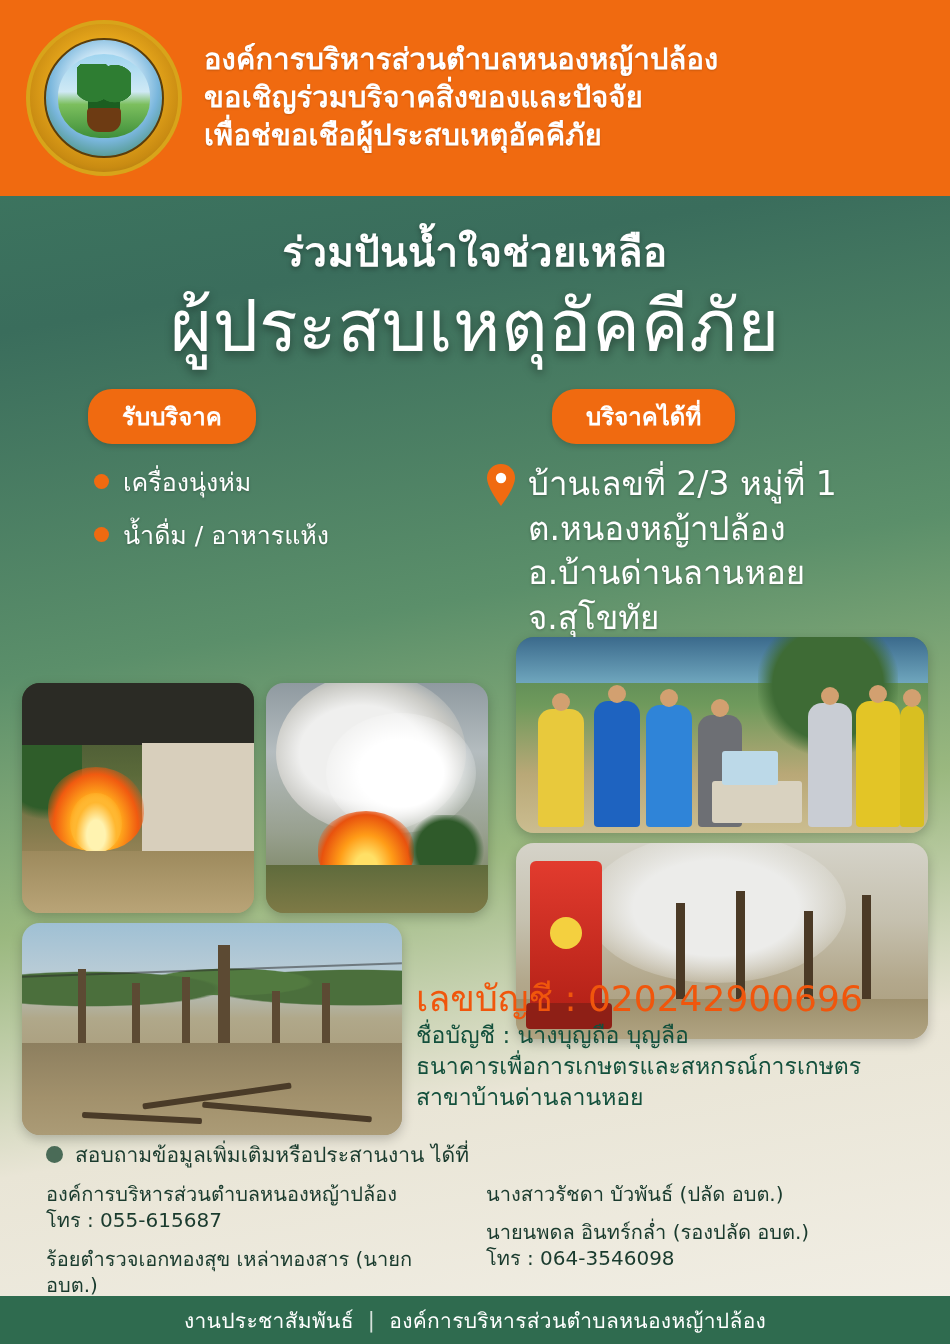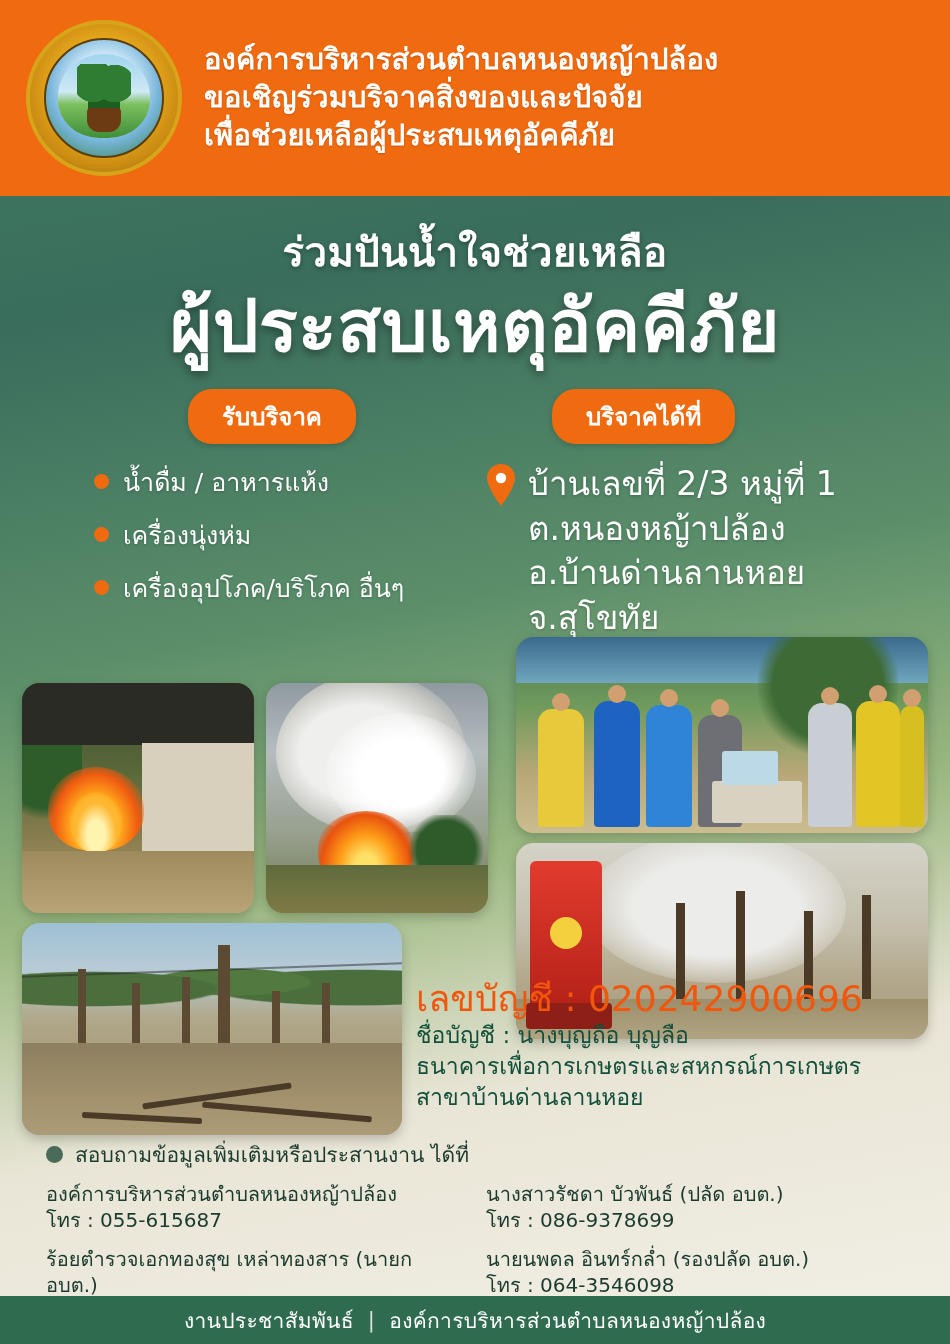--- a/index.html
+++ b/index.html
@@ -89,35 +89,35 @@
     color: #ffffff;
   }
   .headline-sub {
     font-size: 40px;
     font-weight: bold;
     text-shadow: 0 2px 5px rgba(0,0,0,.35);
     letter-spacing: .5px;
   }
   .headline-main {
     font-size: 72px;
-    font-weight: bold;
+    font-weight: normal;
     line-height: 1.12;
     margin-top: 2px;
     text-shadow: 0 4px 10px rgba(0,0,0,.40);
     letter-spacing: .5px;
   }
 
   
   .two-cols {
     display: flex;
     margin-top: 22px;
     padding: 0 36px;
     color: #ffffff;
   }
-  .col-left { width: 420px; padding-left: 52px; text-align: center; }
+  .col-left { width: 420px; padding-left: 52px; }
   .col-right { flex: 1; padding-left: 30px; }
   .pill {
     display: inline-block;
     background: #f06a10;
     color: #ffffff;
     font-size: 24px;
     font-weight: bold;
     border-radius: 24px;
     padding: 8px 34px;
     box-shadow: 0 2px 6px rgba(0,0,0,.18);
@@ -294,45 +294,41 @@
 
   <div class="header">
     <div class="logo">
       <div class="inner-scene"></div>
       <div class="leafy"></div>
       <div class="pot"></div>
     </div>
     <div class="header-text">
       <div>องค์การบริหารส่วนตำบลหนองหญ้าปล้อง</div>
       <div>ขอเชิญร่วมบริจาคสิ่งของและปัจจัย</div>
-      <div>เพื่อช่วยเหลือผู้ประสบเหตุอัคคีภัย</div>
+      <div>เพื่อช่ขอเชือผู้ประสบเหตุอัคคีภัย</div>
     </div>
   </div>
 
   <div class="headline-wrap">
     <div class="headline-sub">ร่วมปันน้ำใจช่วยเหลือ</div>
     <div class="headline-main">ผู้ประสบเหตุอัคคีภัย</div>
   </div>
 
   <div class="two-cols">
 
     <div class="col-left">
       <div class="pill">รับบริจาค</div>
       <ul class="donate-list">
-        <li>
-          <span class="bullet"></span>
-          <span>น้ำดื่ม / อาหารแห้ง</span>
-        </li>
         <li>
           <span class="bullet"></span>
           <span>เครื่องนุ่งห่ม</span>
         </li>
         <li>
           <span class="bullet"></span>
-          <span>เครื่องอุปโภค/บริโภค อื่นๆ</span>
+          <span>น้ำดื่ม / อาหารแห้ง</span>
         </li>
       </ul>
     </div>
 
     <div class="col-right">
       <div class="pill-right-wrap">
         <div class="pill">บริจาคได้ที่</div>
       </div>
       <div class="addr-row">
         <svg class="pin" viewBox="0 0 30 42">
@@ -447,21 +443,20 @@
           <div class="contact-tel">โทร : 055-615687</div>
         </div>
         <div class="contact-block">
           <div class="contact-name">ร้อยตำรวจเอกทองสุข  เหล่าทองสาร (นายก อบต.)</div>
           <div class="contact-tel">โทร : 065-5274858</div>
         </div>
       </div>
       <div class="contact-col">
         <div class="contact-block">
           <div class="contact-name">นางสาวรัชดา บัวพันธ์ (ปลัด อบต.)</div>
-          <div class="contact-tel">โทร : 086-9378699</div>
         </div>
         <div class="contact-block">
           <div class="contact-name">นายนพดล อินทร์กล่ำ (รองปลัด อบต.)</div>
           <div class="contact-tel">โทร : 064-3546098</div>
         </div>
       </div>
     </div>
   </div>
 
   <div class="footer">

